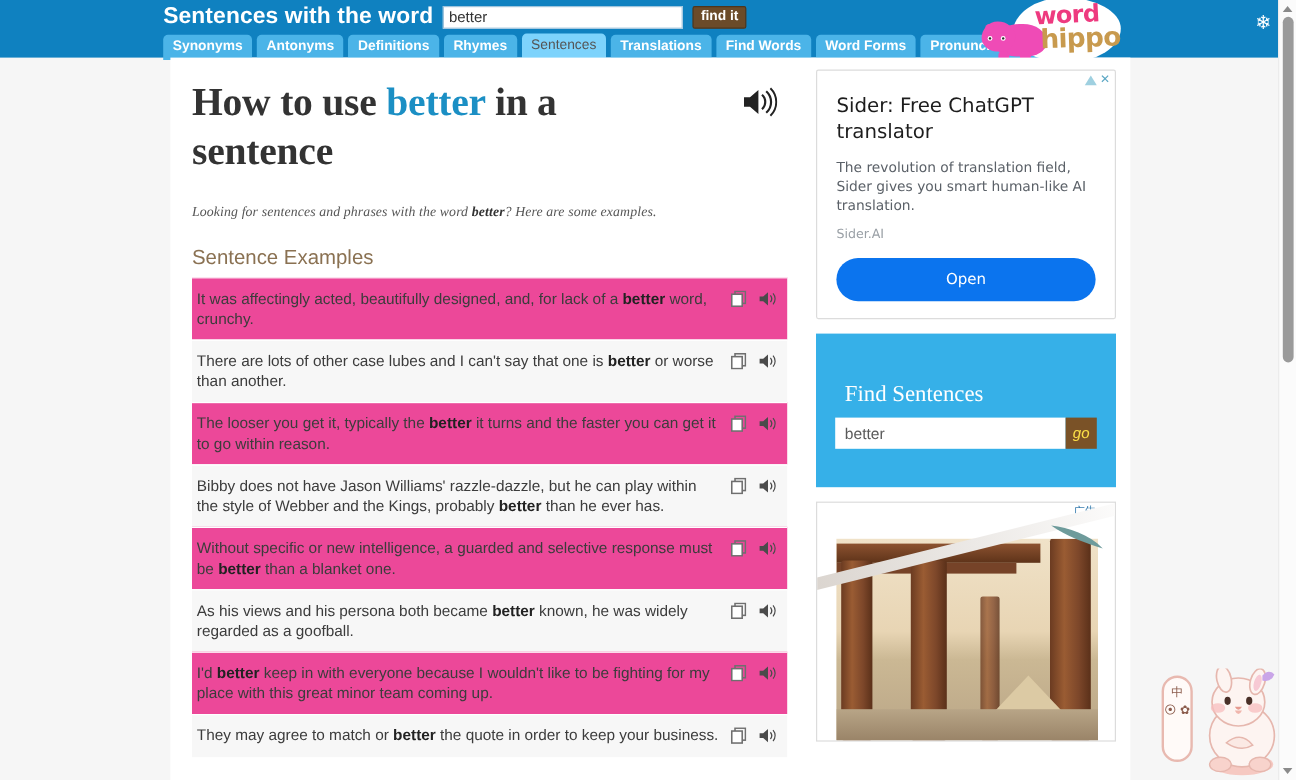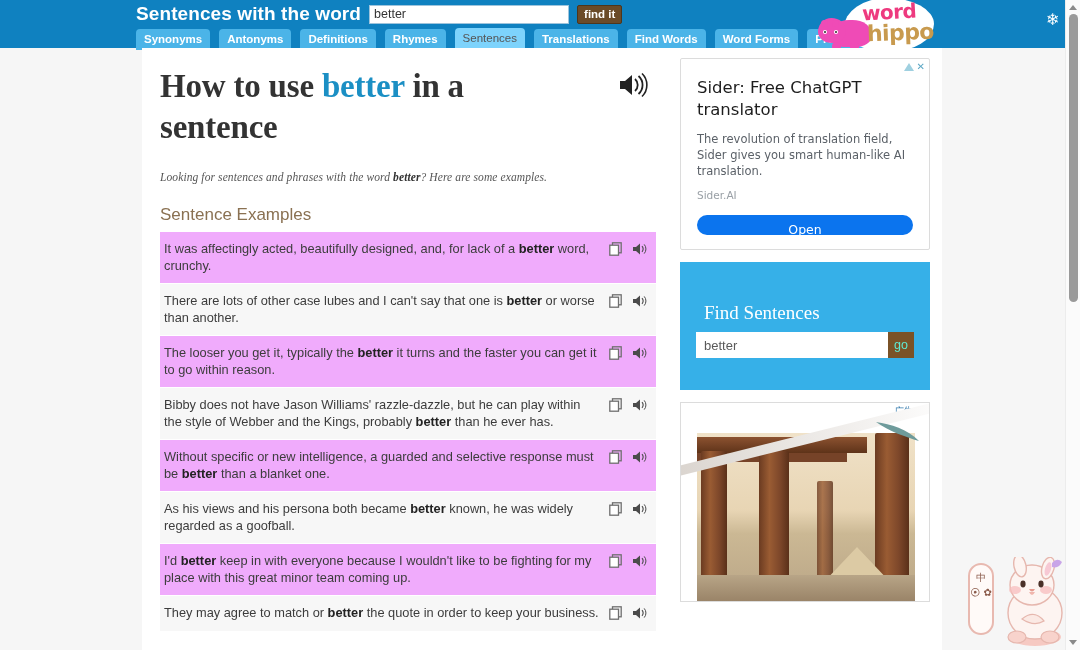--- a/index.html
+++ b/index.html
@@ -58,21 +58,21 @@
     font-size: 11.5px;
     font-weight: 700;
     padding: 0 6px;
     cursor: pointer;
     line-height: 17px;
   }
 
   
   .tabs {
     position: absolute; left: 0; top: 28px;
-    display: flex; align-items: flex-end; gap: 9px;
+    display: flex; align-items: flex-end; gap: 4px;
   }
   .tab {
     background: #4bb4e8;
     color: #ffffff;
     font-size: 11.5px;
     font-weight: 600;
     padding: 4px 8px 5px 8px;
     border-radius: 4px 4px 0 0;
     cursor: pointer;
     white-space: nowrap;
@@ -207,21 +207,21 @@
     font-weight: 400;
     color: #8a7152;
   }
 
   .sentence-row {
     display: flex;
     align-items: flex-start;
     padding: 9px 0 9px 4px;
     border-top: 1px solid #ffffff;
   }
-  .sentence-row.odd { background: #f0abfc; }
+  .sentence-row.odd { background: #ec4899; }
   .sentence-row.even { background: #f7f7f7; }
   .sentence-text {
     flex: 1;
     font-size: 12.8px;
     line-height: 16.5px;
     color: #3c3c3c;
     padding-right: 10px;
   }
   .sentence-text b { font-weight: 700; color: #222; }
   .row-icons {
@@ -270,21 +270,21 @@
     margin: 0 0 10px 0;
   }
   .ad-brand {
     font-family: "DejaVu Sans", sans-serif;
     font-size: 10.5px; color: #9aa0a6; margin: 0 0 14px 0;
   }
   .ad-cta {
     display: block; width: 100%;
     background: #0b74ee; color: #ffffff;
     border: none; border-radius: 18px;
-    height: 20px; line-height: 28px;
+    height: 36px; line-height: 28px;
     font-family: "DejaVu Sans", sans-serif;
     font-size: 12.5px; text-align: center;
     cursor: pointer;
   }
 
   .find-card {
     margin-top: 12px;
     width: 250px; height: 128px;
     background: #36b0e8;
     padding: 40px 16px 0 16px;
@@ -299,24 +299,25 @@
   .find-input {
     flex: 1; height: 26px;
     border: none; outline: none;
     background: #ffffff;
     font-family: "Liberation Sans", sans-serif;
     font-size: 13px; color: #5a5a5a;
     padding: 0 8px;
   }
   .find-go {
     width: 30px; height: 26px;
-    background: #7a5227; color: #5eead4;
+    background: #7a5227; color: #fde047;
     border: none; cursor: pointer;
     font-family: "Liberation Sans", sans-serif;
     font-size: 12.5px;
+    font-style: italic;
   }
 
   .ad-card2 {
     position: relative;
     margin-top: 12px;
     width: 250px; height: 200px;
     background: #ffffff;
     border: 1px solid #dcdcdc;
     overflow: hidden;
   }

